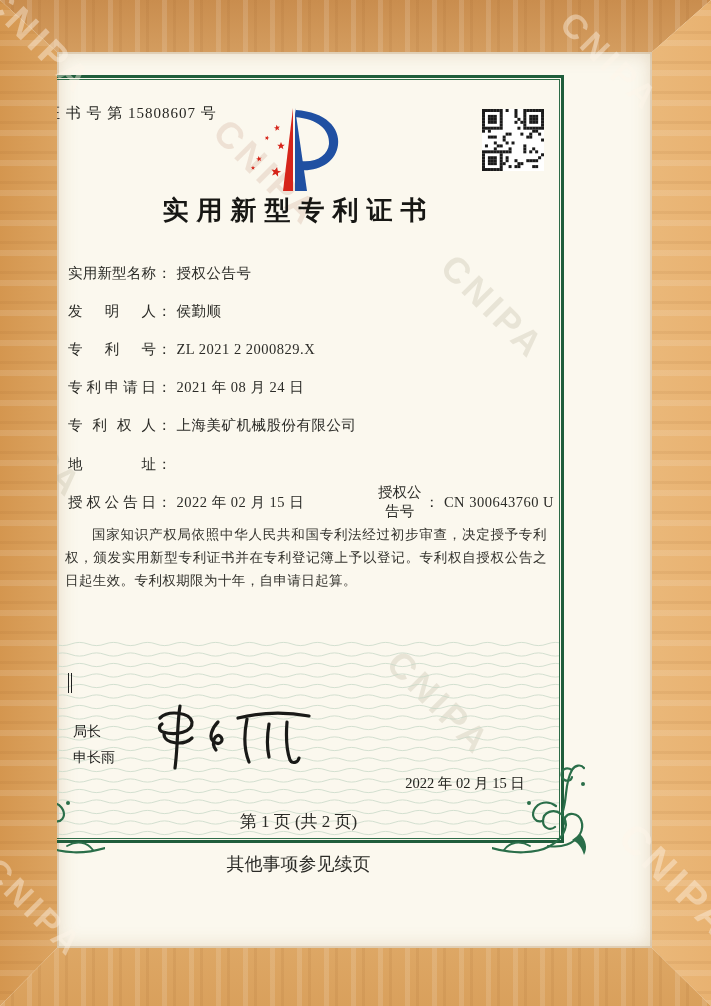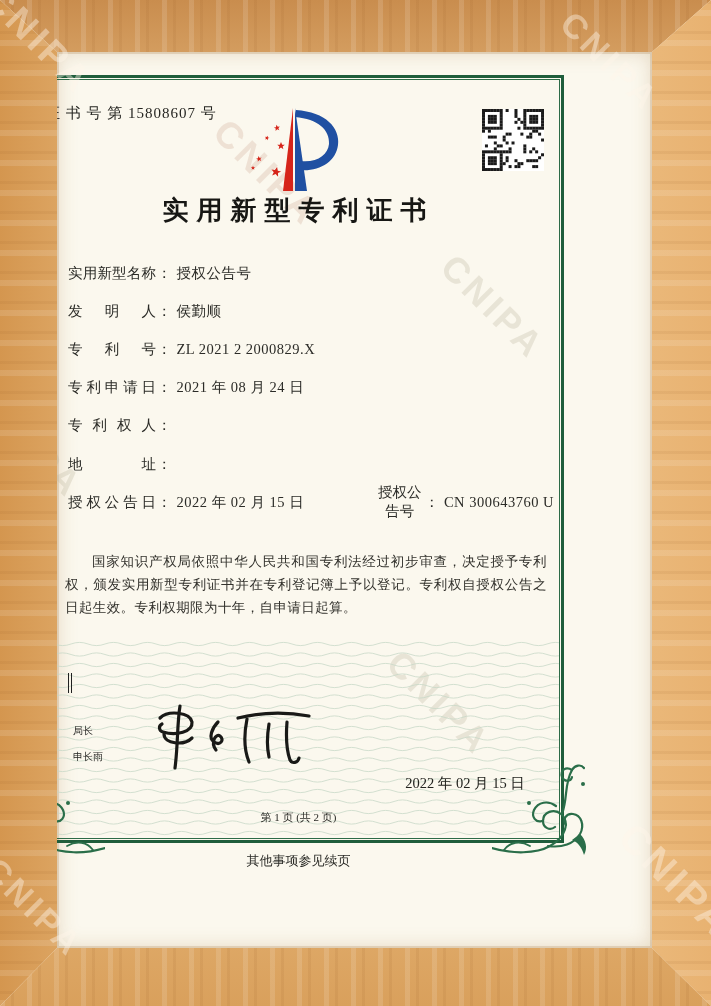--- a/index.html
+++ b/index.html
@@ -46,30 +46,30 @@
   .logo{position:absolute;left:236px;top:104px;width:125px;height:92px;}
   .qr{position:absolute;left:482px;top:109px;width:62px;height:62px;}
   .title{position:absolute;left:33px;top:193px;width:531px;text-align:center;
          font-size:26px;font-weight:700;letter-spacing:8px;color:#171714;}
   .fields{position:absolute;left:68px;top:254px;width:486px;}
   .frow{height:38.2px;display:flex;align-items:center;position:relative;font-size:14.5px;color:#2b2b27;}
   .flabel{width:88px;display:inline-block;text-align:justify;text-align-last:justify;word-break:break-all;}
   .fcolon{margin:0 5px 0 1px;}
   .fval{letter-spacing:.5px;white-space:nowrap;}
   .grant2{position:absolute;left:308px;display:flex;align-items:center;text-align:center;}
-  .paras{position:absolute;left:65px;top:550px;width:482px;font-size:13.5px;line-height:23px;
+  .paras{position:absolute;left:65px;top:523px;width:482px;font-size:13.5px;line-height:23px;
          text-align:justify;color:#33322d;letter-spacing:.4px;}
   .paras p{margin:0;text-indent:2em;}
   .barcode{position:absolute;left:68px;top:673px;width:167px;height:20px;}
   .signer{position:absolute;left:73px;top:718px;font-family:"Liberation Sans",sans-serif;
-          font-size:10px;color:#1d1d1b;line-height:26px;}
+          font-size:14px;color:#1d1d1b;line-height:26px;}
   .signature{position:absolute;left:146px;top:702px;width:175px;height:70px;}
   .issuedate{position:absolute;left:370px;top:774px;width:190px;text-align:center;font-size:14.5px;color:#23231f;}
-  .pagefoot{position:absolute;left:33px;top:810px;width:531px;text-align:center;font-size:11px;color:#2b2b27;}
-  .contnote{position:absolute;left:33px;top:852px;width:531px;text-align:center;font-size:13px;color:#2b2b27;}
+  .pagefoot{position:absolute;left:33px;top:810px;width:531px;text-align:center;font-size:17px;color:#2b2b27;}
+  .contnote{position:absolute;left:33px;top:852px;width:531px;text-align:center;font-size:18px;color:#2b2b27;}
 </style>
 </head>
 <body>
 
 <div id="root">
 
   <div class="paper"></div>
 
   <div class="wm paperwm pink" style="left:200px;top:152px;font-size:37px;">CNIPA</div>
   <div class="wm paperwm" style="left:428px;top:286px;font-size:36px;">CNIPA</div>
@@ -327,20 +327,21 @@
         <span class="fval">ZL 2021 2 2000829.X</span>
       </div>
       <div class="frow">
         <span class="flabel">专利申请日</span>
           <span class="fcolon">：</span>
         <span class="fval">2021 年 08 月 24 日</span>
       </div>
       <div class="frow">
         <span class="flabel">专利权人</span>
           <span class="fcolon">：</span>
+        <span class="fval">上海美矿机械股份有限公司</span>
       </div>
       <div class="frow">
         <span class="flabel">地址</span>
           <span class="fcolon">：</span>
       </div>
       <div class="frow">
         <span class="flabel">授权公告日</span>
           <span class="fcolon">：</span>
         <span class="fval">2022 年 02 月 15 日</span>
         <span class="grant2">

